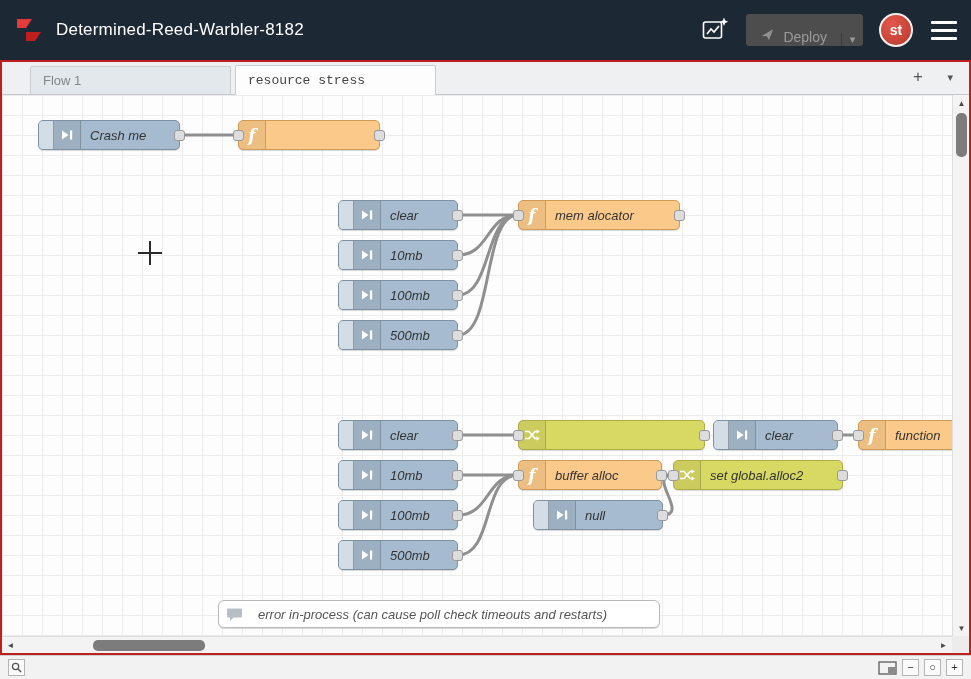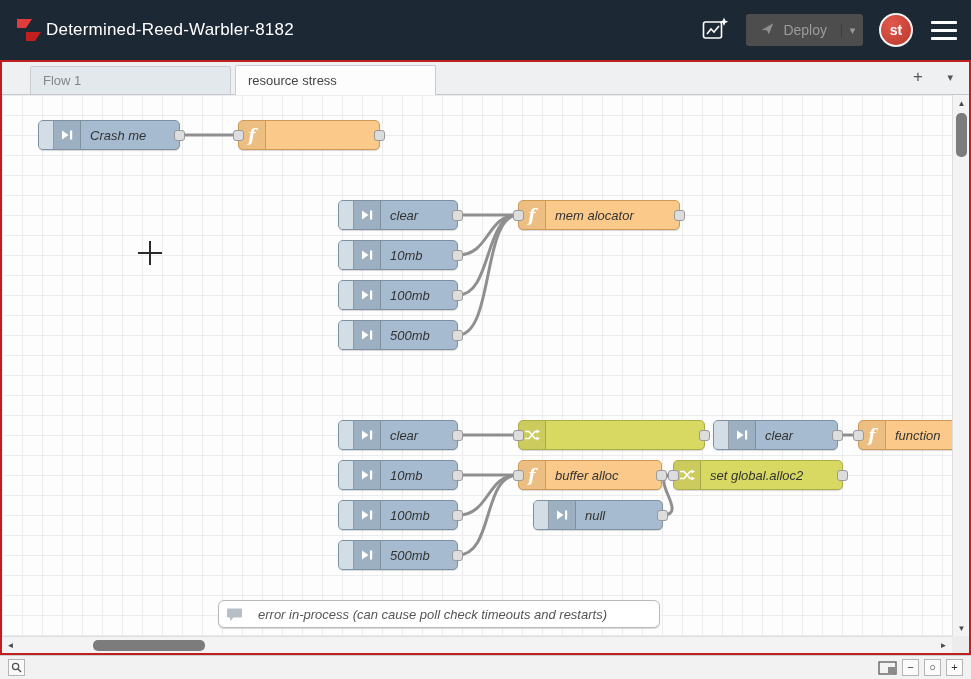--- a/index.html
+++ b/index.html
@@ -1,37 +1,37 @@
 <!DOCTYPE html>
 <html><head>
 <meta charset="utf-8">
 <style>
   * { margin:0; padding:0; box-sizing:border-box; }
   html,body { width:971px; height:679px; overflow:hidden; font-family:"Liberation Sans", sans-serif; background:#fff; }
 
   
   .header { position:absolute; top:0; left:0; width:971px; height:60px; background:#1d2835; display:flex; align-items:center; padding:0 12px; }
   .logo { width:34px; height:34px; display:flex; align-items:center; justify-content:center; }
-  .hdr-title { color:#fff; font-size:17px; letter-spacing:.2px; }
+  .hdr-title { color:#fff; font-size:17px; margin-left:10px; letter-spacing:.2px; }
   .hdr-right { margin-left:auto; display:flex; align-items:center; gap:16px; }
   .chart-ic { width:30px; height:30px; display:flex; align-items:center; justify-content:center; cursor:pointer; }
-  .deploy { display:flex; align-items:center; height:32px; background:#4d4d4d; border-radius:3px; overflow:hidden; }
+  .deploy { display:flex; align-items:flex-end; height:32px; background:#4d4d4d; border-radius:3px; overflow:hidden; }
   .deploy-main { display:flex; align-items:center; gap:8px; padding:0 14px; }
   .deploy-label { color:#9b9b9b; font-size:14px; }
   .deploy-caret { width:22px; display:flex; align-items:center; justify-content:center; color:#999; border-left:1px solid #3c3c3c; font-size:11px; }
   .avatar { width:34px; height:34px; border-radius:50%; background:radial-gradient(circle at 35% 30%, #e2574c, #b93a2b); border:2px solid #f2f2f2; color:#fff; font-size:14px; font-weight:bold; display:flex; align-items:center; justify-content:center; }
   .burger { display:flex; flex-direction:column; gap:5px; padding:4px 2px; cursor:pointer; }
   .burger span { display:block; width:26px; height:3px; background:#fff; border-radius:1px; }
 
   
   .workspace { position:absolute; top:60px; left:0; width:971px; height:595px; border:2px solid #bf1f1f; background:#eef0f2; }
   .tabbar { position:relative; height:33px; border-bottom:1px solid #c4c8cc; display:flex; align-items:flex-end; background:#eef0f2; }
   .tab { width:201px; height:28px; border:1px solid #c9cdd1; border-bottom:none; background:#e3e8ec; color:#82878c; font-size:13px; display:flex; align-items:center; padding-left:12px; border-radius:2px 2px 0 0; cursor:pointer; }
   .tab.first { margin-left:28px; }
-  .tab.active { background:#fdfdfd; color:#444; height:30px; margin-bottom:-1px; margin-left:4px; }
+  .tab.active { background:#fdfdfd; color:#444; height:30px; margin-bottom:-1px; margin-left:4px;font-family:Liberation Mono, monospace; }
   .tab-plus { position:absolute; right:46px; top:5px; font-size:17px; color:#555; cursor:pointer; }
   .tab-caret { position:absolute; right:16px; top:9px; font-size:11px; color:#555; cursor:pointer; }
 
   .canvas-wrap { position:absolute; top:33px; left:0; right:0; bottom:0; }
   .canvas { position:absolute; top:0; left:0; width:950px; bottom:17px; overflow:hidden; background:#fdfdfd;
     background-image: linear-gradient(#ececec 1px, transparent 1px), linear-gradient(90deg, #ececec 1px, transparent 1px);
     background-size:20px 20px; cursor:crosshair; }
 
   .wires { position:absolute; left:0; top:0; }
   .wires path { stroke:#8f8f8f; stroke-width:3; fill:none; stroke-linecap:round; }

